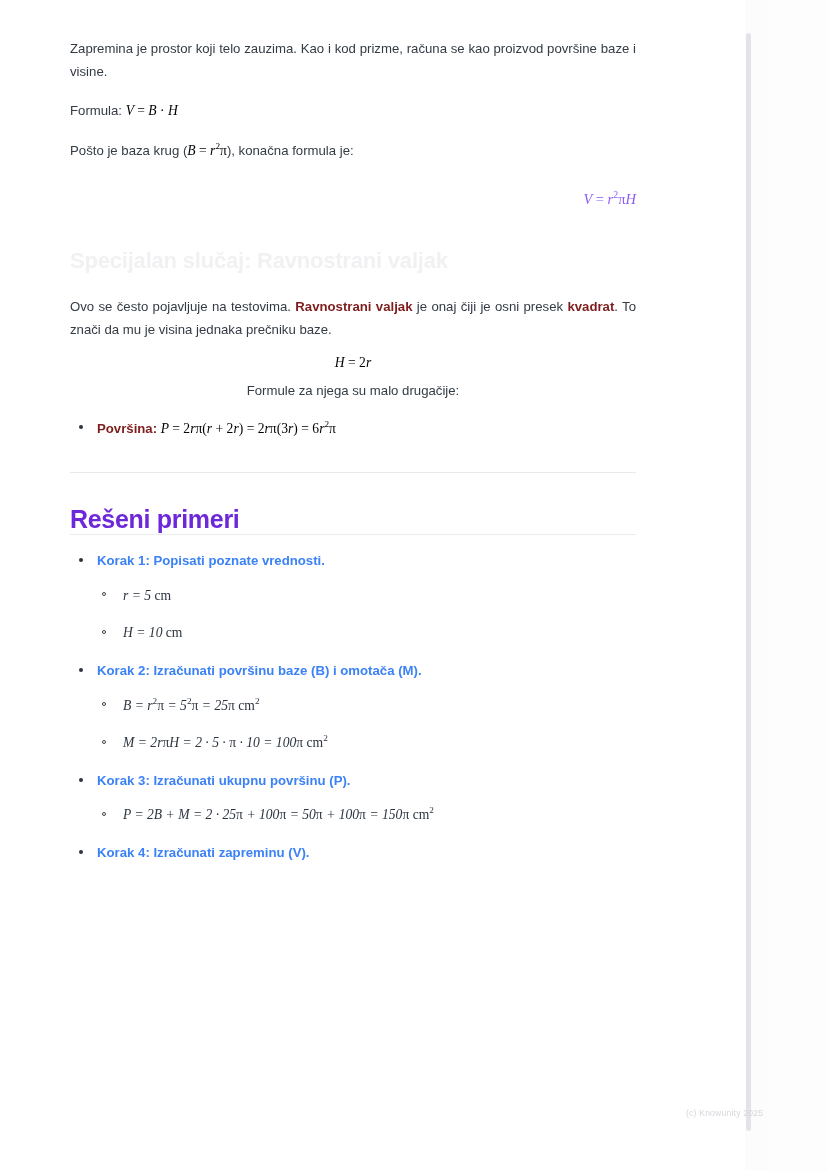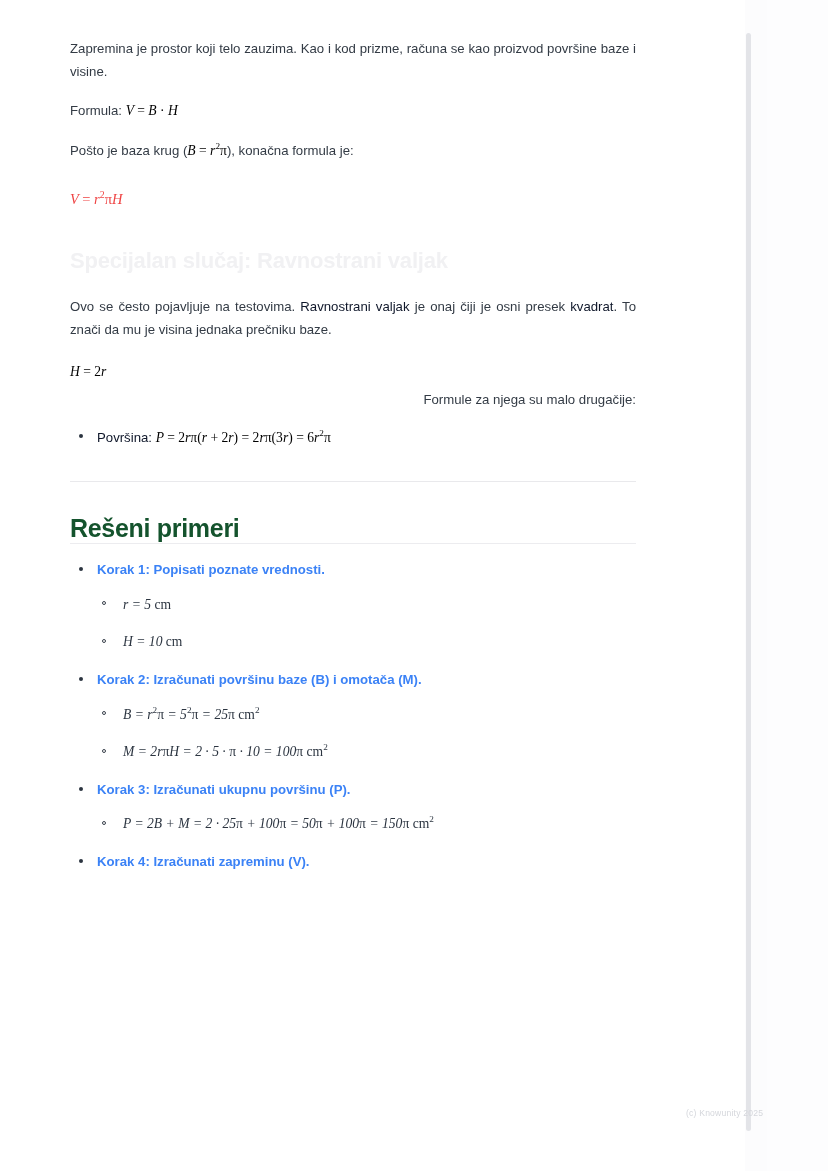--- a/index.html
+++ b/index.html
@@ -52,42 +52,42 @@
   .mathline .paren,
   .mathline .eq {
     font-style: normal;
   }
   .upr { font-style: normal; }
 
   sup { font-size: 0.68em; vertical-align: super; line-height: 0; font-style: italic;}
   sup.n { font-style: normal; }
 
   .display-eq {
-    text-align: left;
+    text-align: right;
     margin-top: 28px;
     margin-bottom: 28px;
     font-family: "Liberation Serif", serif;
     font-style: italic;
     font-size: 14.5px;
-    color: #ef4444;
+    color: #8b5cf6;
   }
 
   h2.faded {
     font-size: 22px;
     font-weight: 700;
     color: #f1f1f3;
     margin: 40px 0 22px 0;
     letter-spacing: -0.2px;
     line-height: 1.2;
   }
 
   h2.section {
     font-size: 25px;
     font-weight: 700;
-    color: #14532d;
+    color: #6d28d9;
     margin: 0 0 0 0;
     letter-spacing: -0.3px;
     line-height: 1.2;
   }
 
   hr.rule {
     border: none;
     border-top: 1px solid #ececef;
     margin: 0;
     height: 1px;
@@ -148,21 +148,21 @@
     border: 1px solid #3a424d;
     border-radius: 50%;
     box-sizing: border-box;
     background: transparent;
   }
 
   .steps { margin-top: 18px; }
   .steps > li { margin-bottom: 6px; }
   .step-title { font-weight: 700; font-size: 13.2px; color: #3b82f6; }
 
-  b, strong { font-weight: 400; color: #0f172a; }
+  b, strong { font-weight: 700; color: #7f1d1d; }
 
   .formula-list { margin-top: 16px; }
   .formula-list > li { margin-bottom: 20px; }
 
   .watermark {
     position: absolute;
     left: 686px;
     top: 1108px;
     font-size: 8.6px;
     color: #d5d7dc;
@@ -223,25 +223,25 @@
     <div class="display-eq">
       <i>V</i> <span class="upr">=</span> <i>r</i><sup class="n">2</sup><span class="upr">π</span><i>H</i>
     </div>
 
     <h2 class="faded">Specijalan slučaj: Ravnostrani valjak</h2>
 
     <p class="para">
       <span>Ovo se često pojavljuje na testovima. </span><b>Ravnostrani valjak</b><span> je onaj čiji je osni presek </span><b>kvadrat</b><span>. To znači da mu je visina jednaka prečniku baze.</span>
     </p>
 
-    <p class="para mathline" style="text-align:left;margin-top:18px;">
+    <p class="para mathline" style="text-align:center;margin-top:9px;">
       <i>H</i> <span class="eq">=</span> <span class="num">2</span><i>r</i>
     </p>
 
-    <p class="para" style="text-align:right;margin-top:6px;">Formule za njega su malo drugačije:</p>
+    <p class="para" style="text-align:center;margin-top:6px;">Formule za njega su malo drugačije:</p>
 
     <ul class="lvl1 formula-list">
       <li>
         <span class="bullet"></span>
         <b>Površina:</b>
         <span class="mathline">
           <i>P</i> <span class="eq">=</span> <span class="num">2</span><i>r</i><span class="upr">π</span><span class="paren">(</span><i>r</i> <span class="op">+</span> <span class="num">2</span><i>r</i><span class="paren">)</span> <span class="eq">=</span> <span class="num">2</span><i>r</i><span class="upr">π</span><span class="paren">(</span><span class="num">3</span><i>r</i><span class="paren">)</span> <span class="eq">=</span> <span class="num">6</span><i>r</i><sup class="n">2</sup><span class="upr">π</span>
         </span>
       </li>
     </ul>

